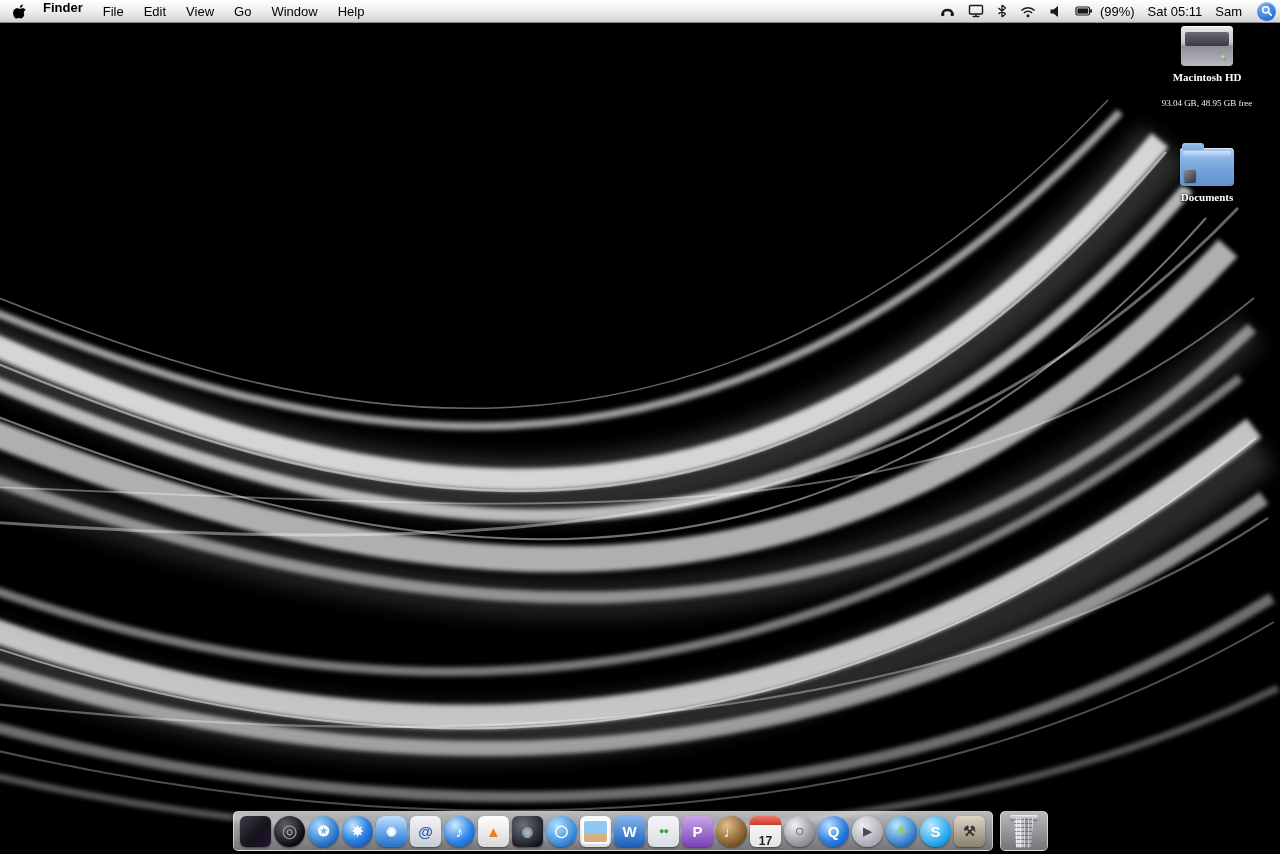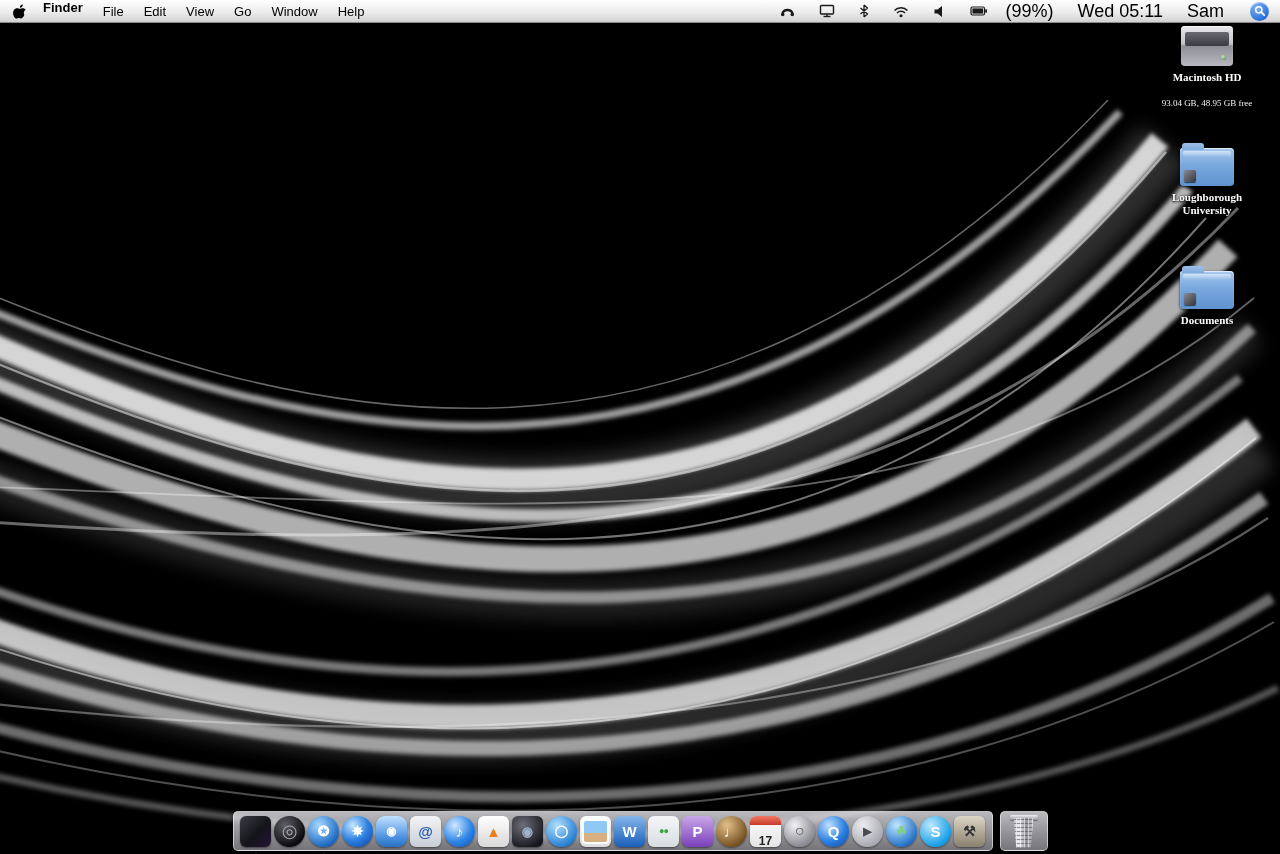--- a/index.html
+++ b/index.html
@@ -16,21 +16,21 @@
     position:absolute;top:0;left:0;right:0;height:22px;z-index:40;
     background:linear-gradient(180deg,#ffffff 0%,#ececec 55%,#d2d2d2 100%);
     border-bottom:1px solid #8a8a8a;
     display:flex;align-items:center;font-size:13px;color:#000;
   }
   .mb-left{display:flex;align-items:center;height:100%}
   .apple{display:flex;align-items:center;padding:0 13px 0 12px;height:100%}
   .menu-item{padding:0 10px;height:100%;display:flex;align-items:center;white-space:nowrap}
   .menu-item.app{font-weight:bold;padding:0 10px 7px 4px}
   .mb-spacer{flex:1}
-  .mb-right{display:flex;align-items:center;height:100%;gap:24px;padding-right:11px;font-size:18px}
+  .mb-right{display:flex;align-items:center;height:100%;gap:13px;padding-right:4px;font-size:13px}
   .st-icon{display:flex;align-items:center;height:100%}
   .battery-text{margin-left:-6px}
   .clock,.user{white-space:nowrap}
   .spotlight{
     width:19px;height:19px;border-radius:50%;
     background:radial-gradient(circle at 35% 30%,#7cb0f8,#2a71d9 70%,#174ea8);
     display:flex;align-items:center;justify-content:center;margin-left:2px;
     box-shadow:inset 0 1px 1px rgba(255,255,255,.6);
   }
 
@@ -256,46 +256,39 @@
       </svg>
     </span>
     <span class="st-icon">
       <svg width="18" height="12" viewBox="0 0 18 12">
         <rect x="1" y="2" width="13.5" height="8" rx="1.5" fill="none" stroke="#1a1a1a" stroke-width="1.2"></rect>
         <rect x="15.2" y="4.3" width="1.8" height="3.4" rx="0.6" fill="#1a1a1a"></rect>
         <rect x="2.4" y="3.4" width="10.7" height="5.2" fill="#1a1a1a"></rect>
       </svg>
     </span>
     <span class="battery-text">(99%)</span>
-    <span class="clock">Wed 05:11</span>
+    <span class="clock">Sat 05:11</span>
     <span class="user">Sam</span>
     <span class="spotlight">
       <svg width="12" height="12" viewBox="0 0 12 12">
         <circle cx="4.8" cy="4.8" r="3.1" fill="none" stroke="#fff" stroke-width="1.5"></circle>
         <line x1="7.2" y1="7.2" x2="10.2" y2="10.2" stroke="#fff" stroke-width="1.8" stroke-linecap="round"></line>
       </svg>
     </span>
   </div>
 </header>
 
 <div id="desktop-icons">
 
   <div class="dicon">
     <div class="hd-icon"></div>
     <div class="dlabel">Macintosh HD</div>
     <div class="dsub">93.04 GB, 48.95 GB free</div>
   </div>
 
-  <div class="dicon">
-    <div class="folder">
-      <span class="badge"></span>
-    </div>
-    <div class="dlabel">Loughborough University</div>
-    <div class="dsub"></div>
-  </div>
 
   <div class="dicon">
     <div class="folder">
       <span class="badge"></span>
     </div>
     <div class="dlabel">Documents</div>
     <div class="dsub"></div>
   </div>
 
 

